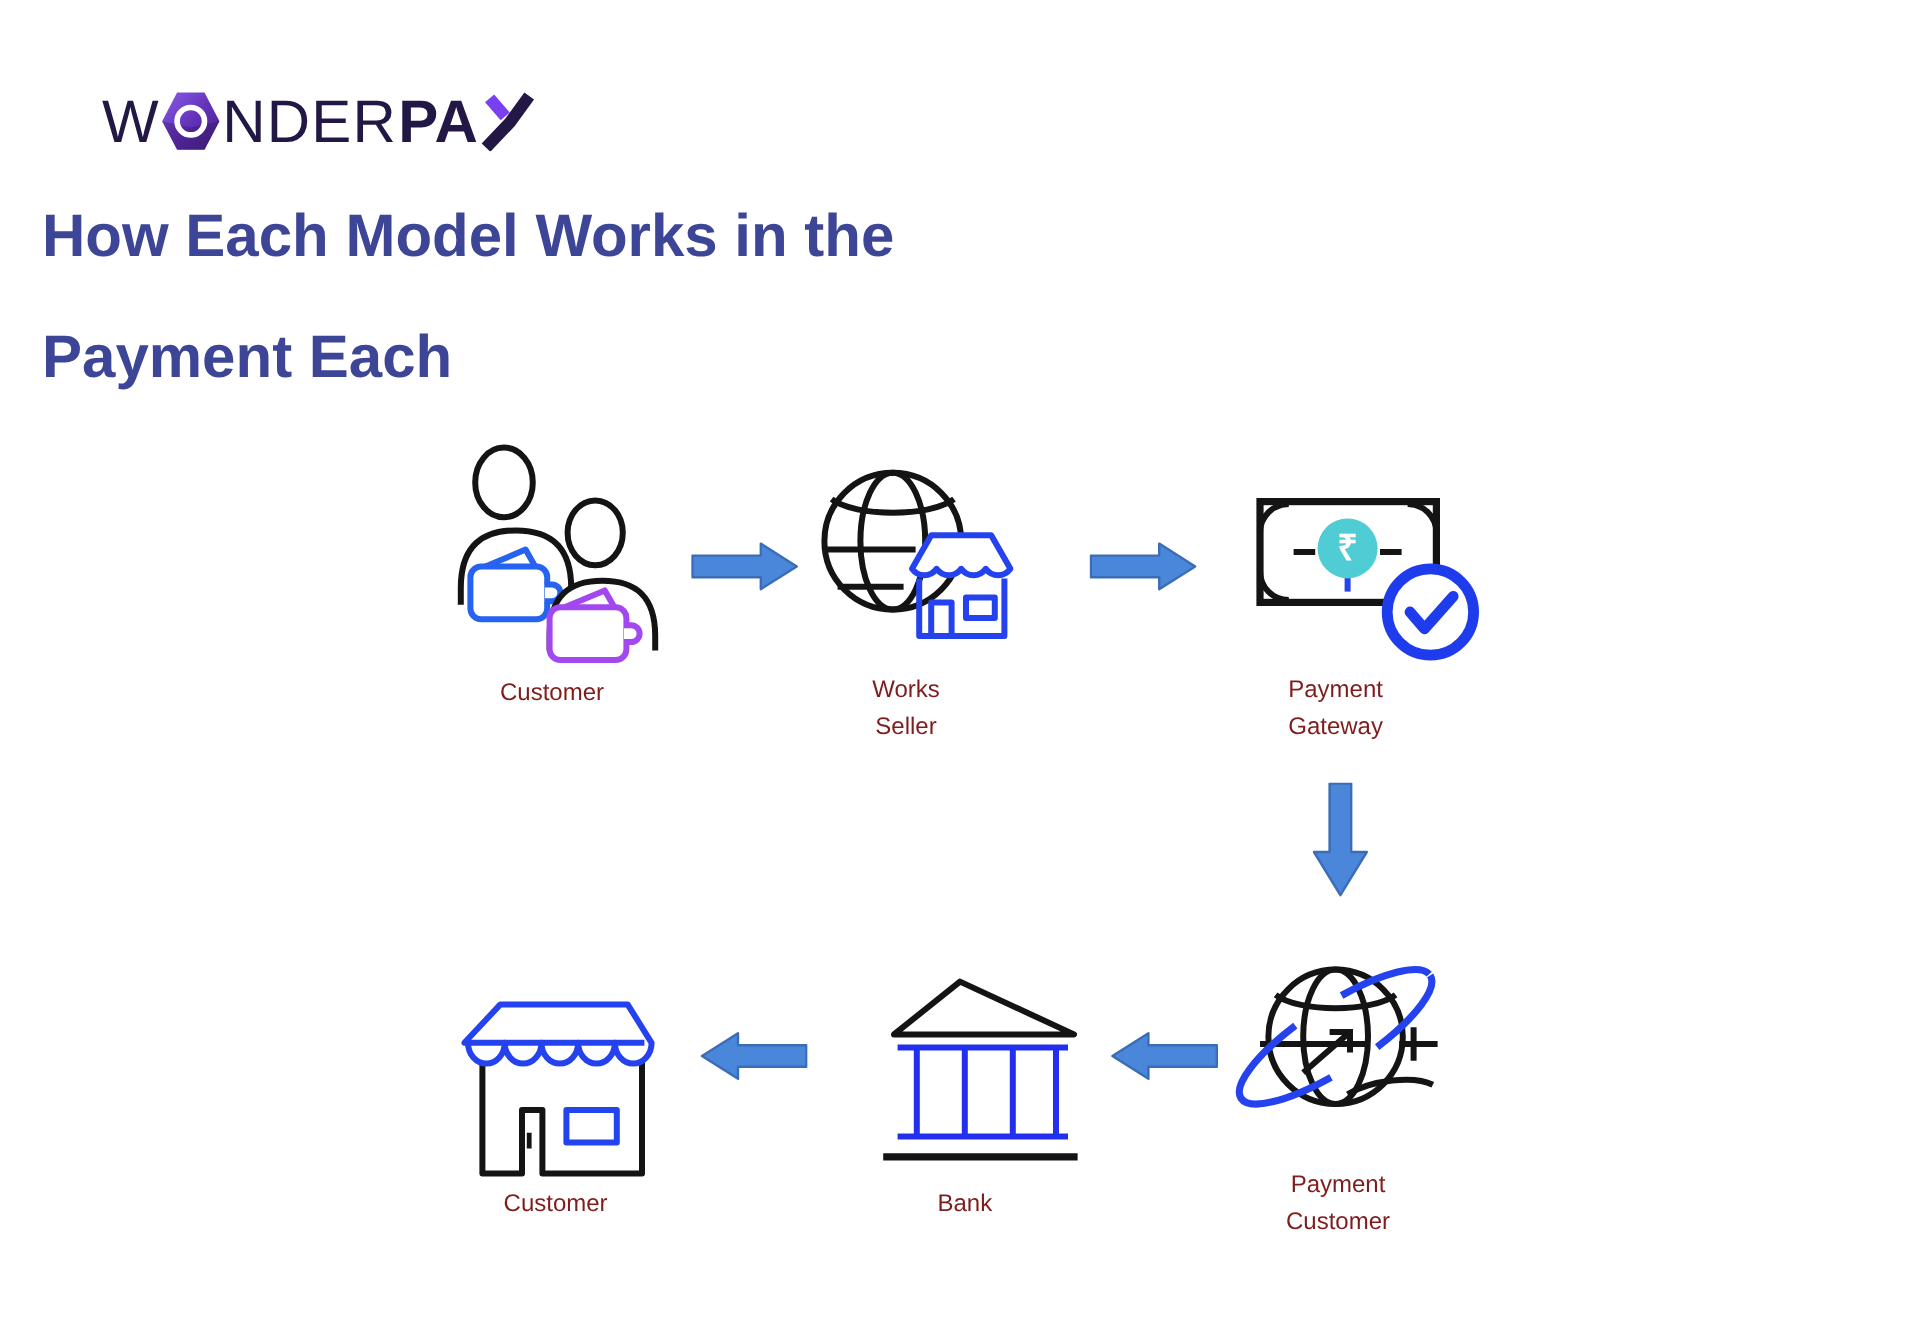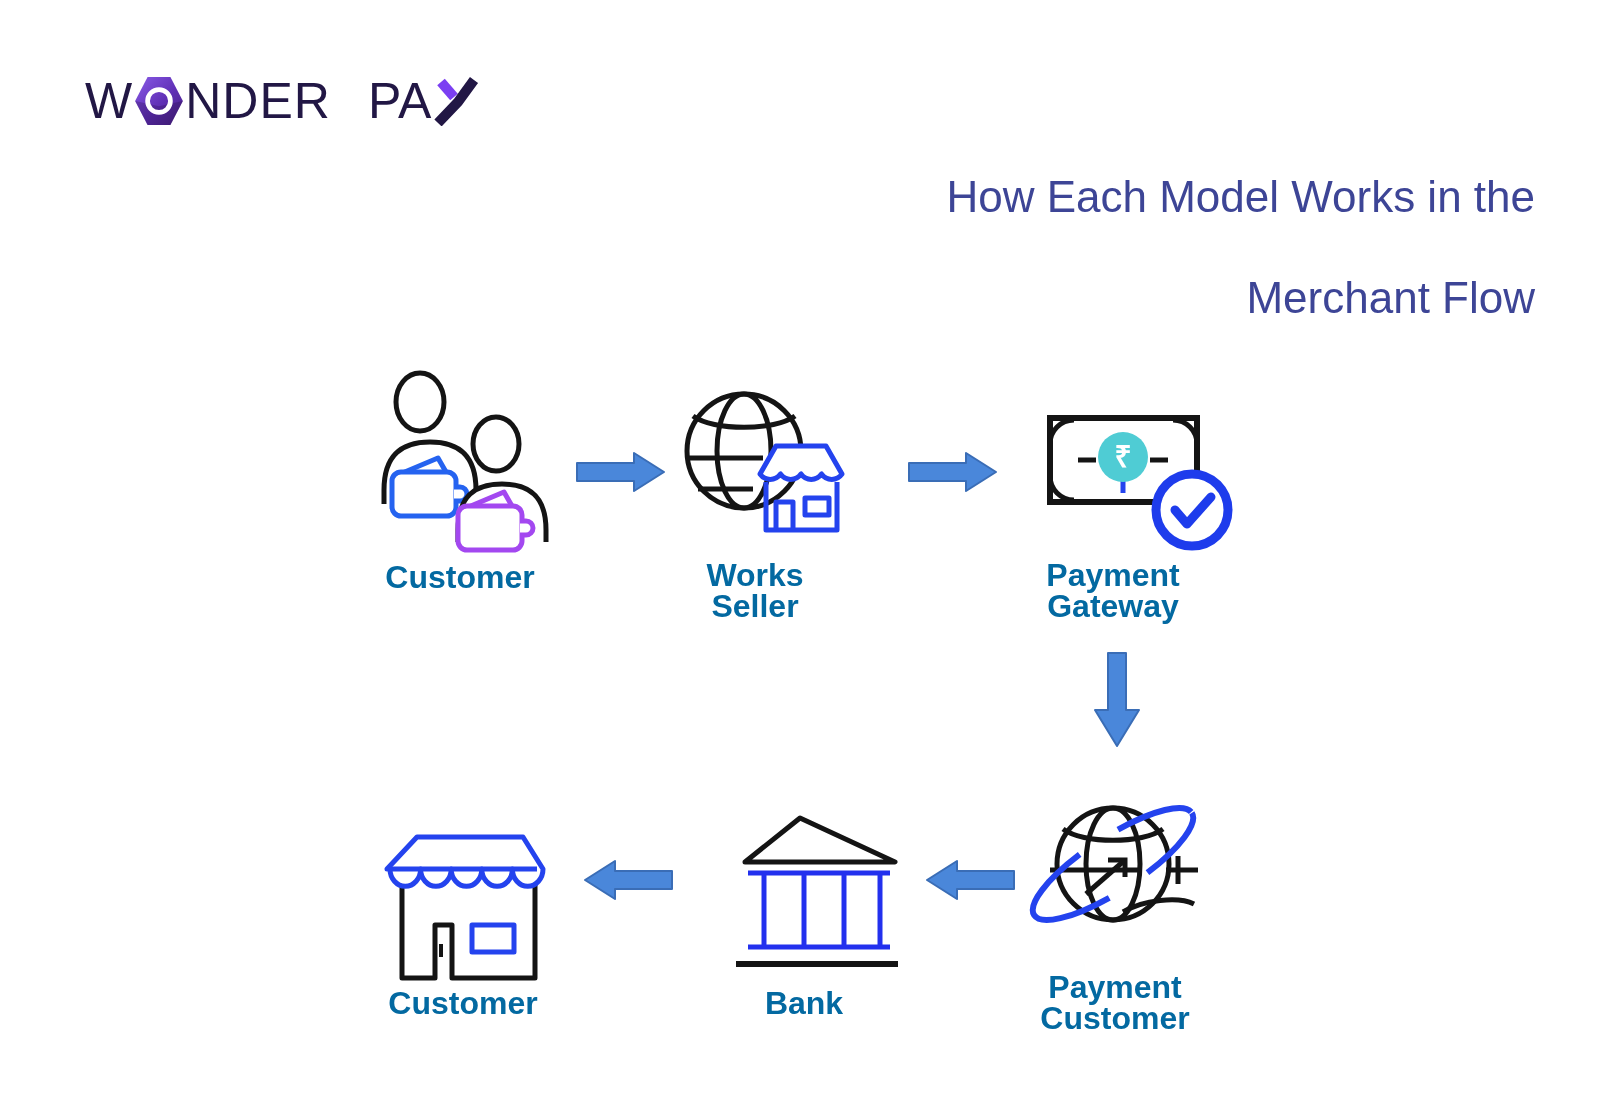--- a/index.html
+++ b/index.html
@@ -2,31 +2,31 @@
 <html><head>
 <meta charset="utf-8">
 <style>
   html,body{margin:0;padding:0;background:#ffffff;}
   #canvas{position:relative;width:1600px;height:1100px;background:#ffffff;overflow:hidden;
           font-family:"Liberation Sans", sans-serif;}
 
   
   .logo{position:absolute;left:85px;top:74px;display:flex;align-items:center;gap:1px;}
   .logo .lt{font-size:50px;font-weight:500;color:#221745;letter-spacing:1px;line-height:52px;}
-  .logo .lt.bold{font-weight:400;letter-spacing:0.5px;margin-left:36px;}
+  .logo .lt.bold{font-weight:700;letter-spacing:0.5px;}
   .logo svg{display:block;}
 
   
-  .title{position:absolute;top:146px;left:35px;width:1500px;text-align:right;
-         font-size:44px;font-weight:400;color:#3d4596;line-height:101px;}
+  .title{position:absolute;top:146px;left:35px;width:1500px;text-align:left;
+         font-size:50px;font-weight:700;color:#3d4596;line-height:101px;}
 
   
   .abs{position:absolute;}
-  .node-label{position:absolute;text-align:center;font-size:32px;font-weight:700;
-              color:#0369a1;line-height:31px;}
+  .node-label{position:absolute;text-align:center;font-size:20px;font-weight:400;
+              color:#7f1d1d;line-height:31px;}
   svg{display:block;}
 </style>
 </head>
 <body>
 
 <div id="canvas">
 
   <div class="logo">
     <span class="lt">W</span>
     <span>
@@ -48,21 +48,21 @@
     <span>
       <svg width="46" height="50" viewBox="0 0 46 50">
         <path d="M8,6 L21,21" stroke="#7b3ff2" stroke-width="10" fill="none"></path>
         <path d="M41,4 L25,26 L5,47" stroke="#221745" stroke-width="10" fill="none" stroke-linejoin="miter"></path>
       </svg>
     </span>
   </div>
 
   <div class="title">
     <div>How Each Model Works in the</div>
-    <div>Merchant Flow</div>
+    <div>Payment Each</div>
   </div>
 
   <div class="abs" style="left:370px;top:362px;">
     <svg width="180" height="192" viewBox="0 0 180 192">
       <path d="M14,142 v-14 c0,-36 19,-48 46,-48 c27,0 46,12 46,48 v14" fill="#ffffff" stroke="#141414" stroke-width="5"></path>
       <ellipse cx="50" cy="40" rx="24" ry="29" fill="#ffffff" stroke="#141414" stroke-width="5"></ellipse>
       <g transform="translate(22,92)" stroke="#2563f0" stroke-width="5" fill="#ffffff" stroke-linejoin="round">
         <path d="M8,20 L46,4 L54,18" fill="none"></path>
         <rect x="0" y="18" width="64" height="44" rx="9"></rect>
         <path d="M62,33 h6 a7,7 0 0 1 0,14 h-6" fill="#ffffff"></path>

